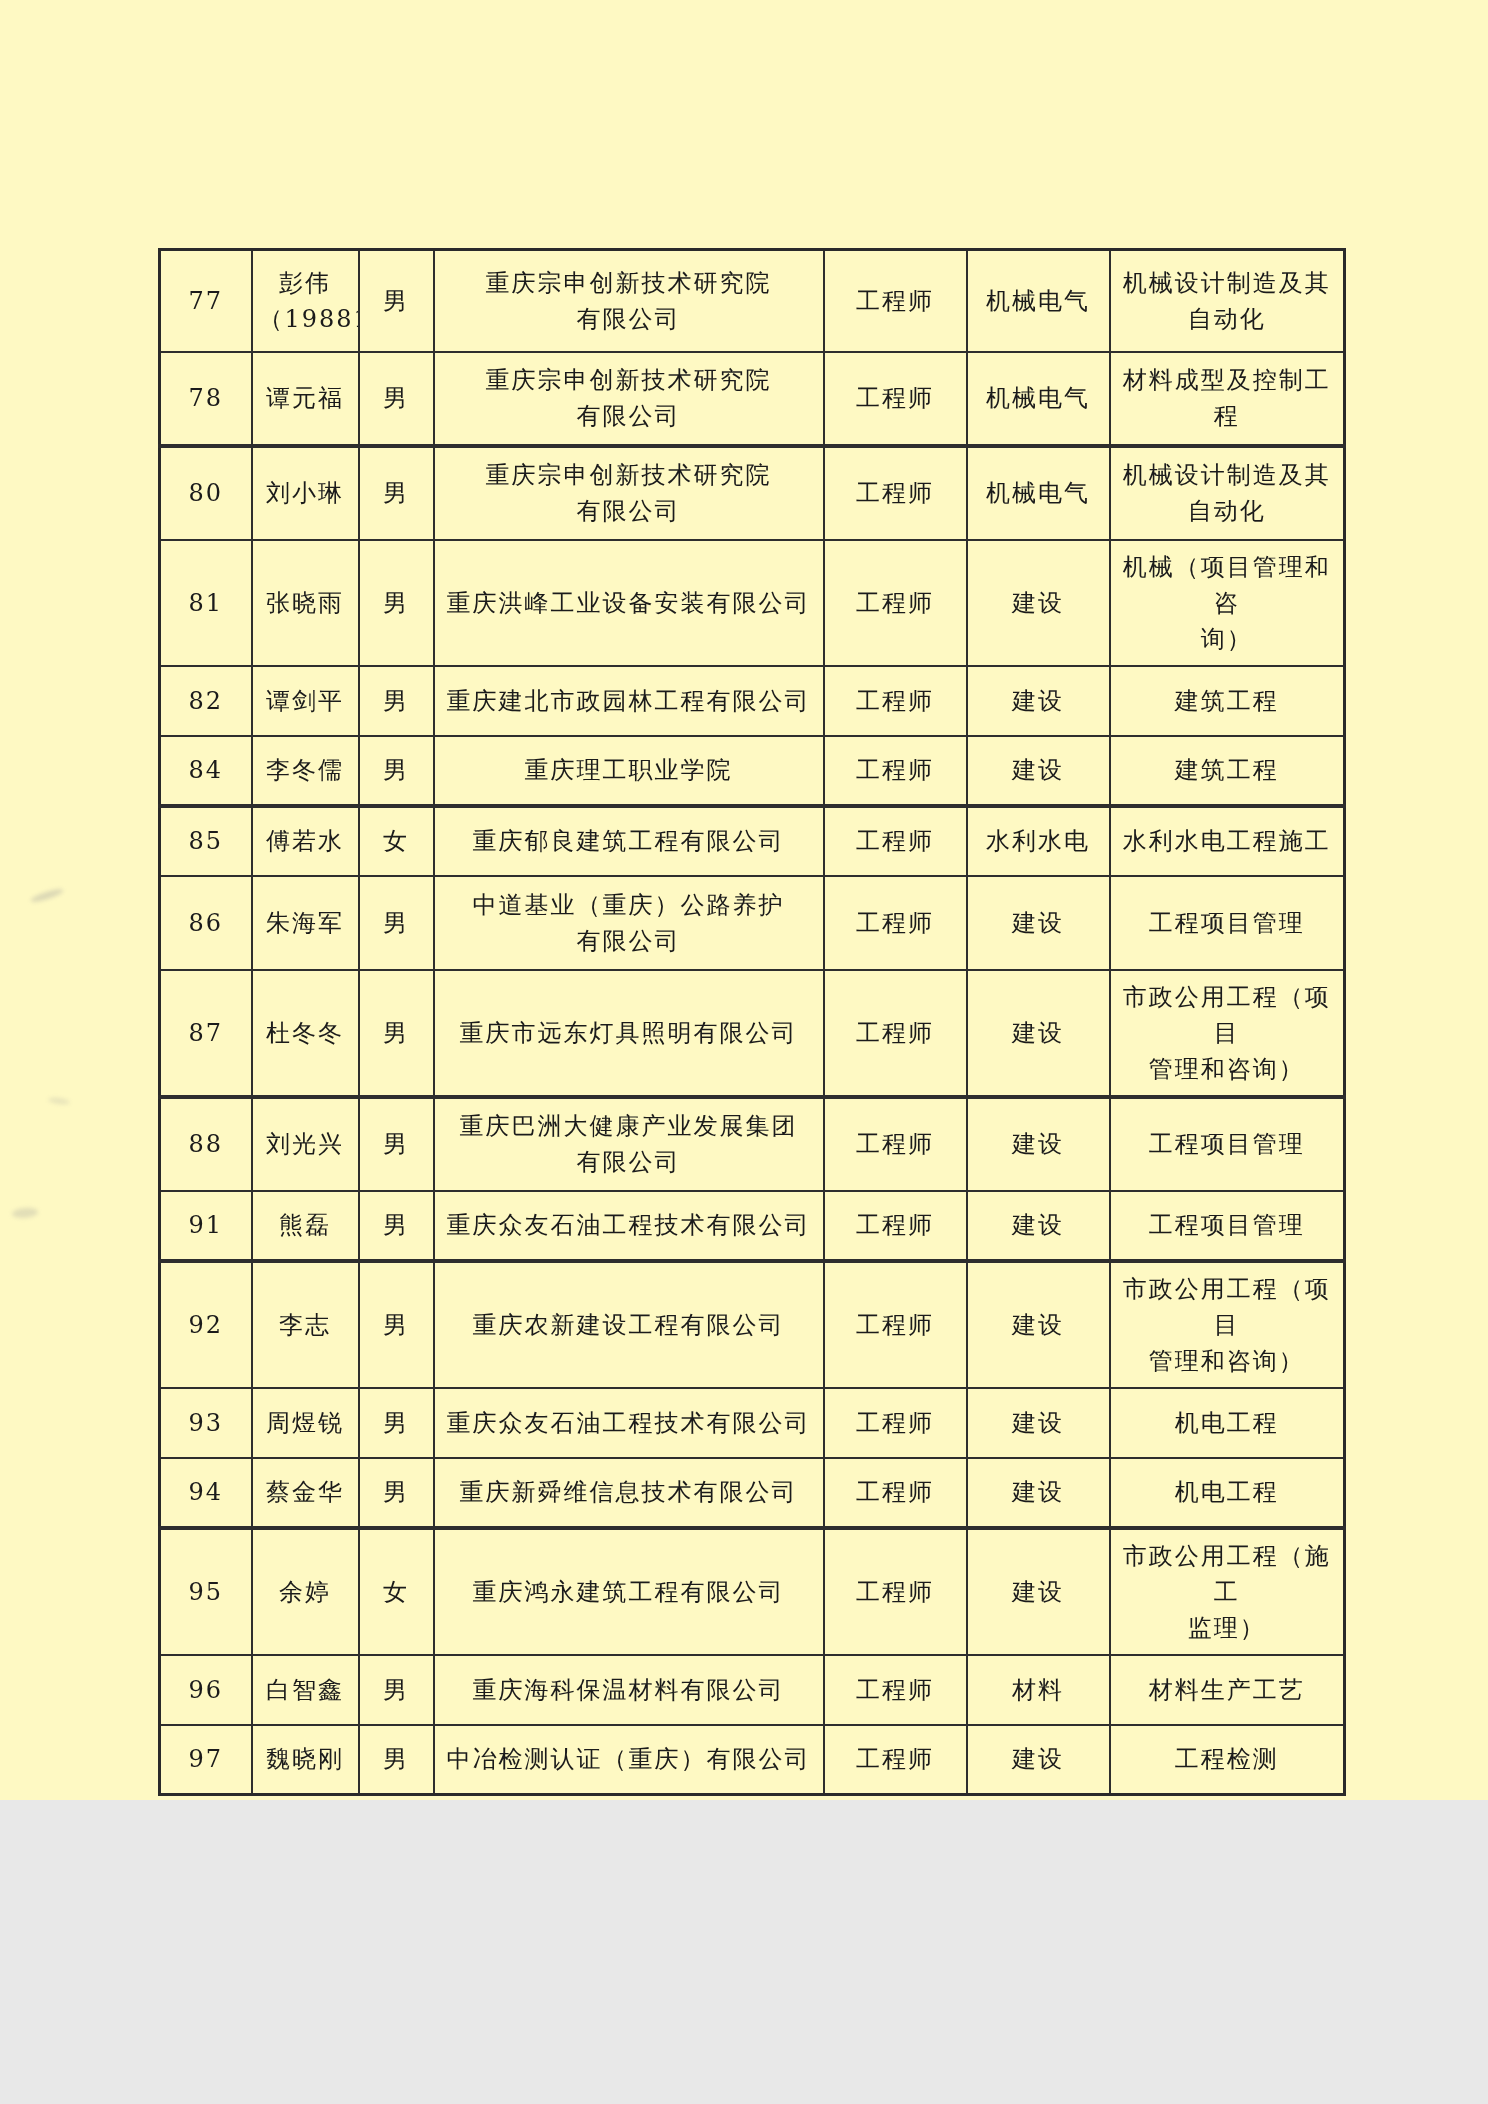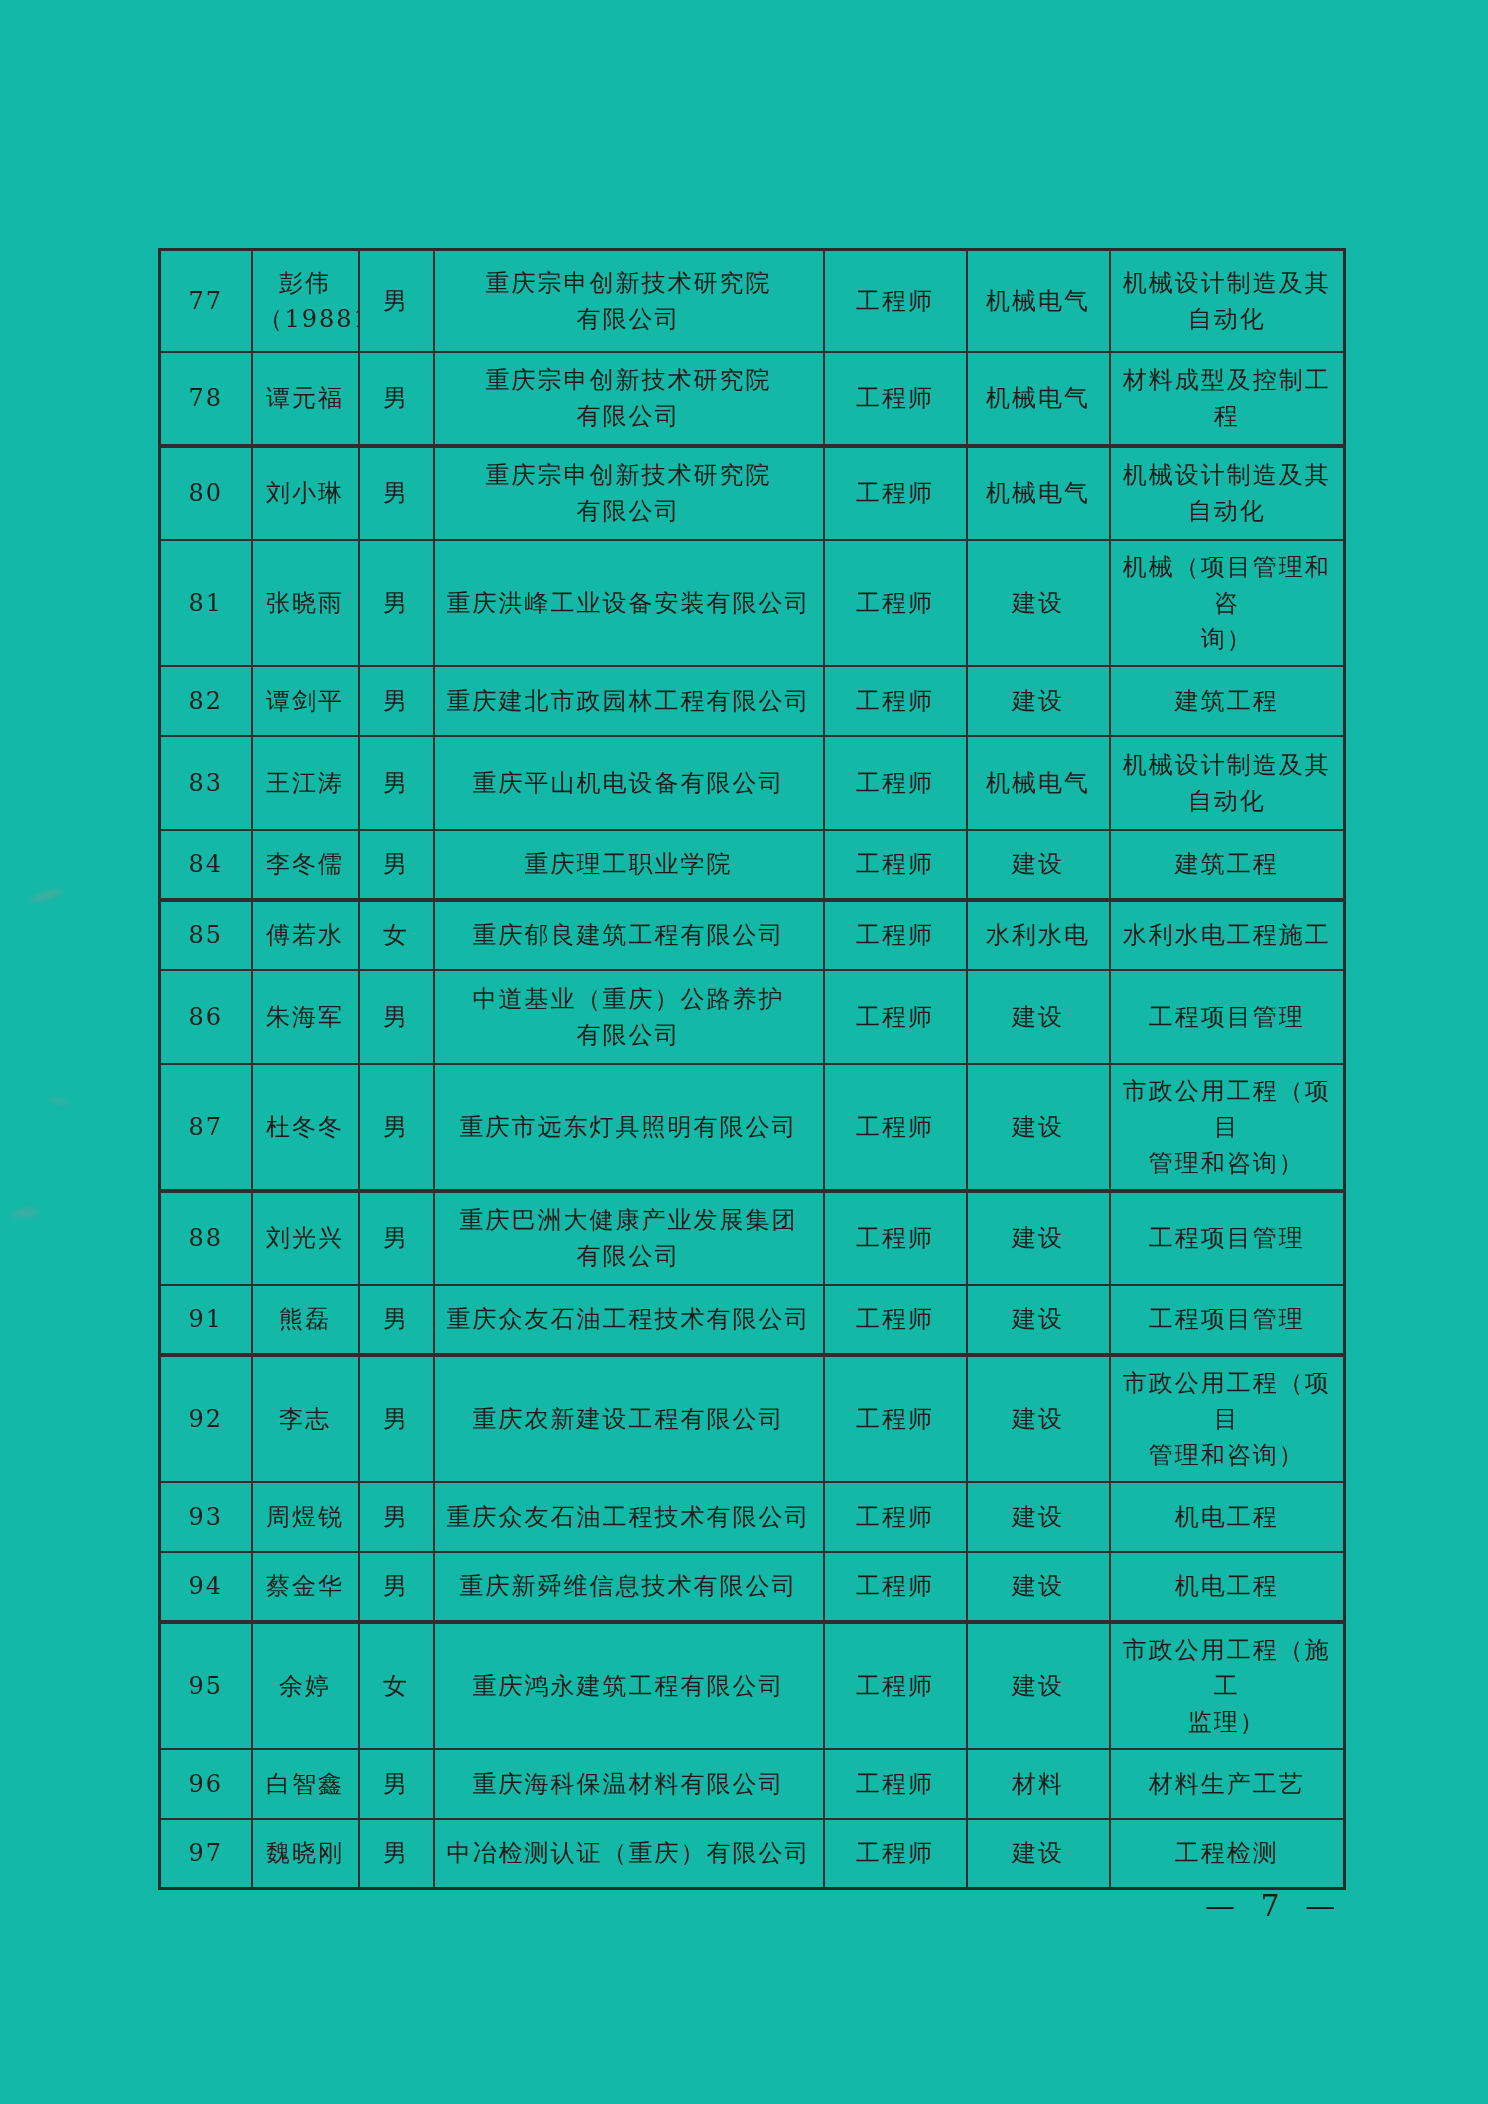--- a/index.html
+++ b/index.html
@@ -3,23 +3,23 @@
 <meta charset="utf-8">
 <style>
   html, body {
     margin: 0;
     padding: 0;
     background: #e8e8e8;
   }
   .page {
     position: relative;
     width: 1488px;
-    height: 2104px;
+    height: 1800px;
     margin: 0 auto;
-    background: #14b8a6;
+    background: #fef9c3;
     overflow: hidden;
     font-family: "DejaVu Serif", "Liberation Serif", serif;
     color: #1b1b1b;
   }
   table.roster {
     position: absolute;
     left: 158px;
     top: 248px;
     width: 1185px;
     border-collapse: collapse;
@@ -127,29 +127,20 @@
         </tr>
         <tr class="r-single">
           <td class="cell-no">82</td>
           <td>谭剑平</td>
           <td>男</td>
           <td>重庆建北市政园林工程有限公司</td>
           <td>工程师</td>
           <td>建设</td>
           <td>建筑工程</td>
         </tr>
-        <tr class="r-double">
-          <td class="cell-no">83</td>
-          <td>王江涛</td>
-          <td>男</td>
-          <td>重庆平山机电设备有限公司</td>
-          <td>工程师</td>
-          <td>机械电气</td>
-          <td>机械设计制造及其<br>自动化</td>
-        </tr>
         <tr class="r-single">
           <td class="cell-no">84</td>
           <td>李冬儒</td>
           <td>男</td>
           <td>重庆理工职业学院</td>
           <td>工程师</td>
           <td>建设</td>
           <td>建筑工程</td>
         </tr>
         <tr class="r-single thick-top">

